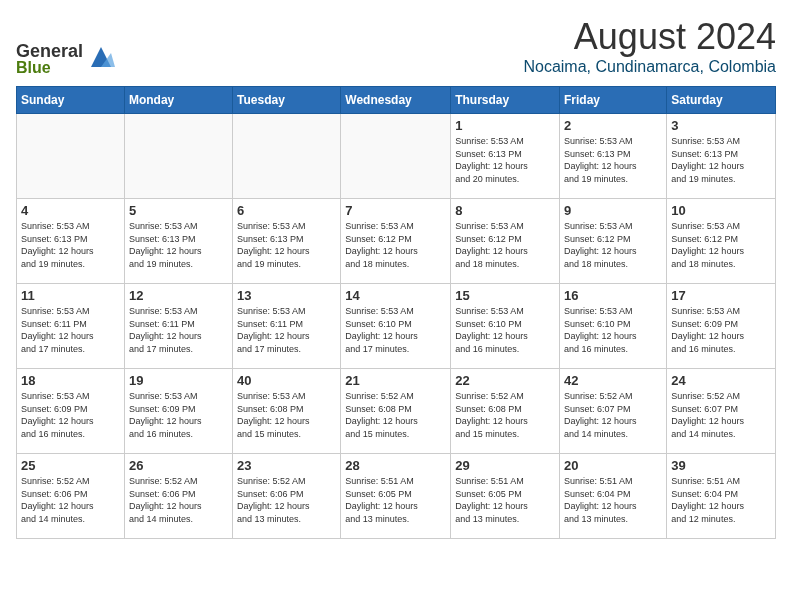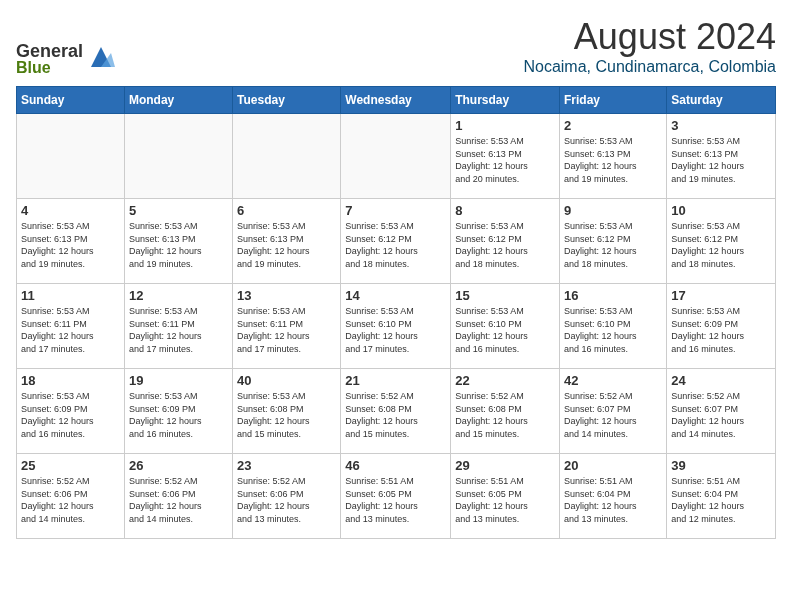--- a/index.html
+++ b/index.html
@@ -327,21 +327,21 @@
 and 14 minutes.</div>
         </td>
         <td>
           <div class="day-num">23</div>
           <div class="day-info" style="white-space: pre-line;">Sunrise: 5:52 AM
 Sunset: 6:06 PM
 Daylight: 12 hours
 and 13 minutes.</div>
         </td>
         <td>
-          <div class="day-num">46</div>
+          <div class="day-num">28</div>
           <div class="day-info" style="white-space: pre-line;">Sunrise: 5:51 AM
 Sunset: 6:05 PM
 Daylight: 12 hours
 and 13 minutes.</div>
         </td>
         <td>
           <div class="day-num">29</div>
           <div class="day-info" style="white-space: pre-line;">Sunrise: 5:51 AM
 Sunset: 6:05 PM
 Daylight: 12 hours

